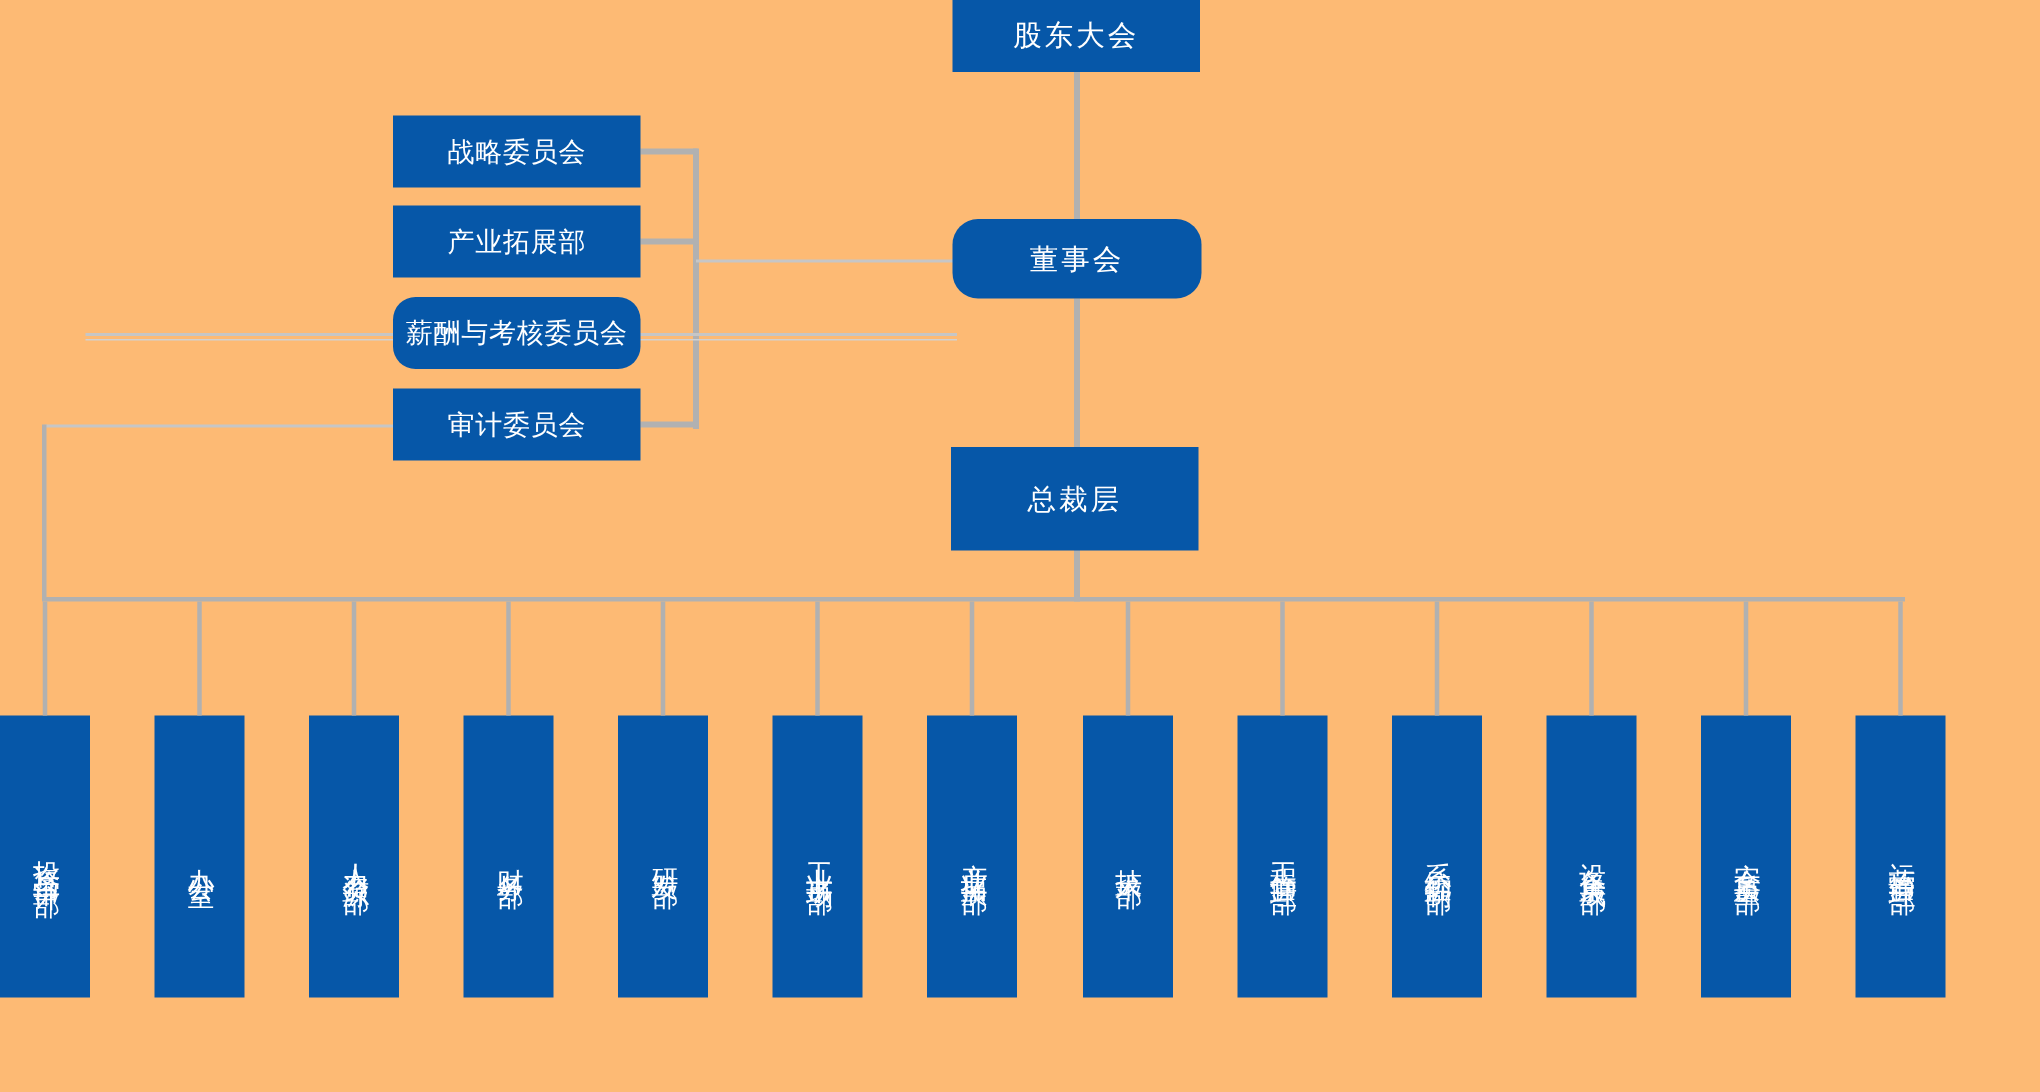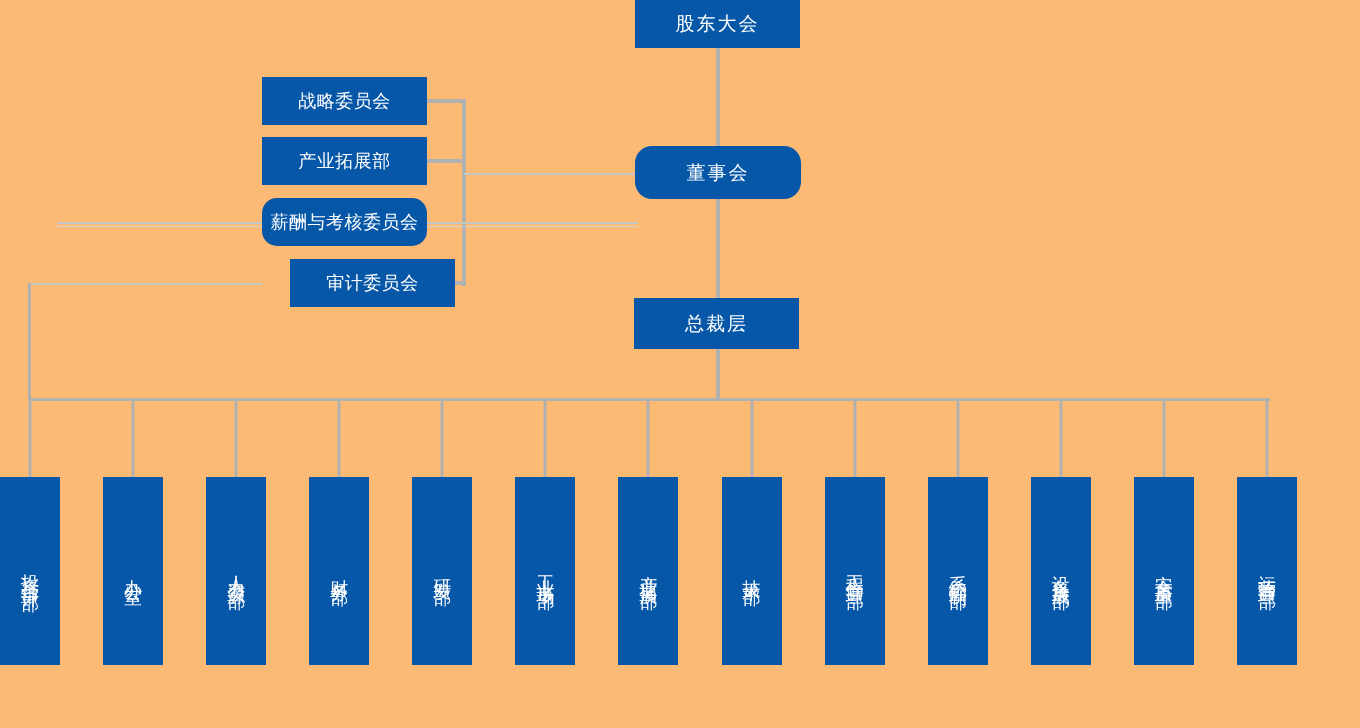--- a/index.html
+++ b/index.html
@@ -32,25 +32,25 @@
   .node{
     position:absolute;z-index:2;
     background:#0657a8;color:#ffffff;
     display:flex;align-items:center;justify-content:center;
     box-sizing:border-box;
   }
   .node .lbl{font-size:19px;letter-spacing:2px;white-space:nowrap;}
   .node.committee .lbl{font-size:18px;letter-spacing:0.5px;}
   #node-shareholders{left:635px;top:0;width:165px;height:48px;}
   #node-board      {left:635px;top:146px;width:166px;height:53px;border-radius:17px;}
-  #node-president  {left:634px;top:298px;width:165px;height:51px;}
+  #node-president  {left:634px;top:298px;width:165px;height:69px;}
   #committee-strategy    {left:262px;top:77px;width:165px;height:48px;}
   #committee-nomination  {left:262px;top:137px;width:165px;height:48px;}
   #committee-remuneration{left:262px;top:198px;width:165px;height:48px;border-radius:15px;}
-  #committee-audit       {left:262px;top:259px;width:165px;height:48px;margin-left:28px;}
+  #committee-audit       {left:262px;top:259px;width:165px;height:48px;}
   
   .departments{
     position:absolute;left:0;top:477px;width:1297px;height:188px;
     display:flex;justify-content:space-between;z-index:2;
   }
   .dept{position:relative;width:60px;height:188px;}
   .dept .drop{
     position:absolute;top:-76px;left:50%;transform:translateX(-50%);
     width:3px;height:76px;background:#b1b1b1;
   }

